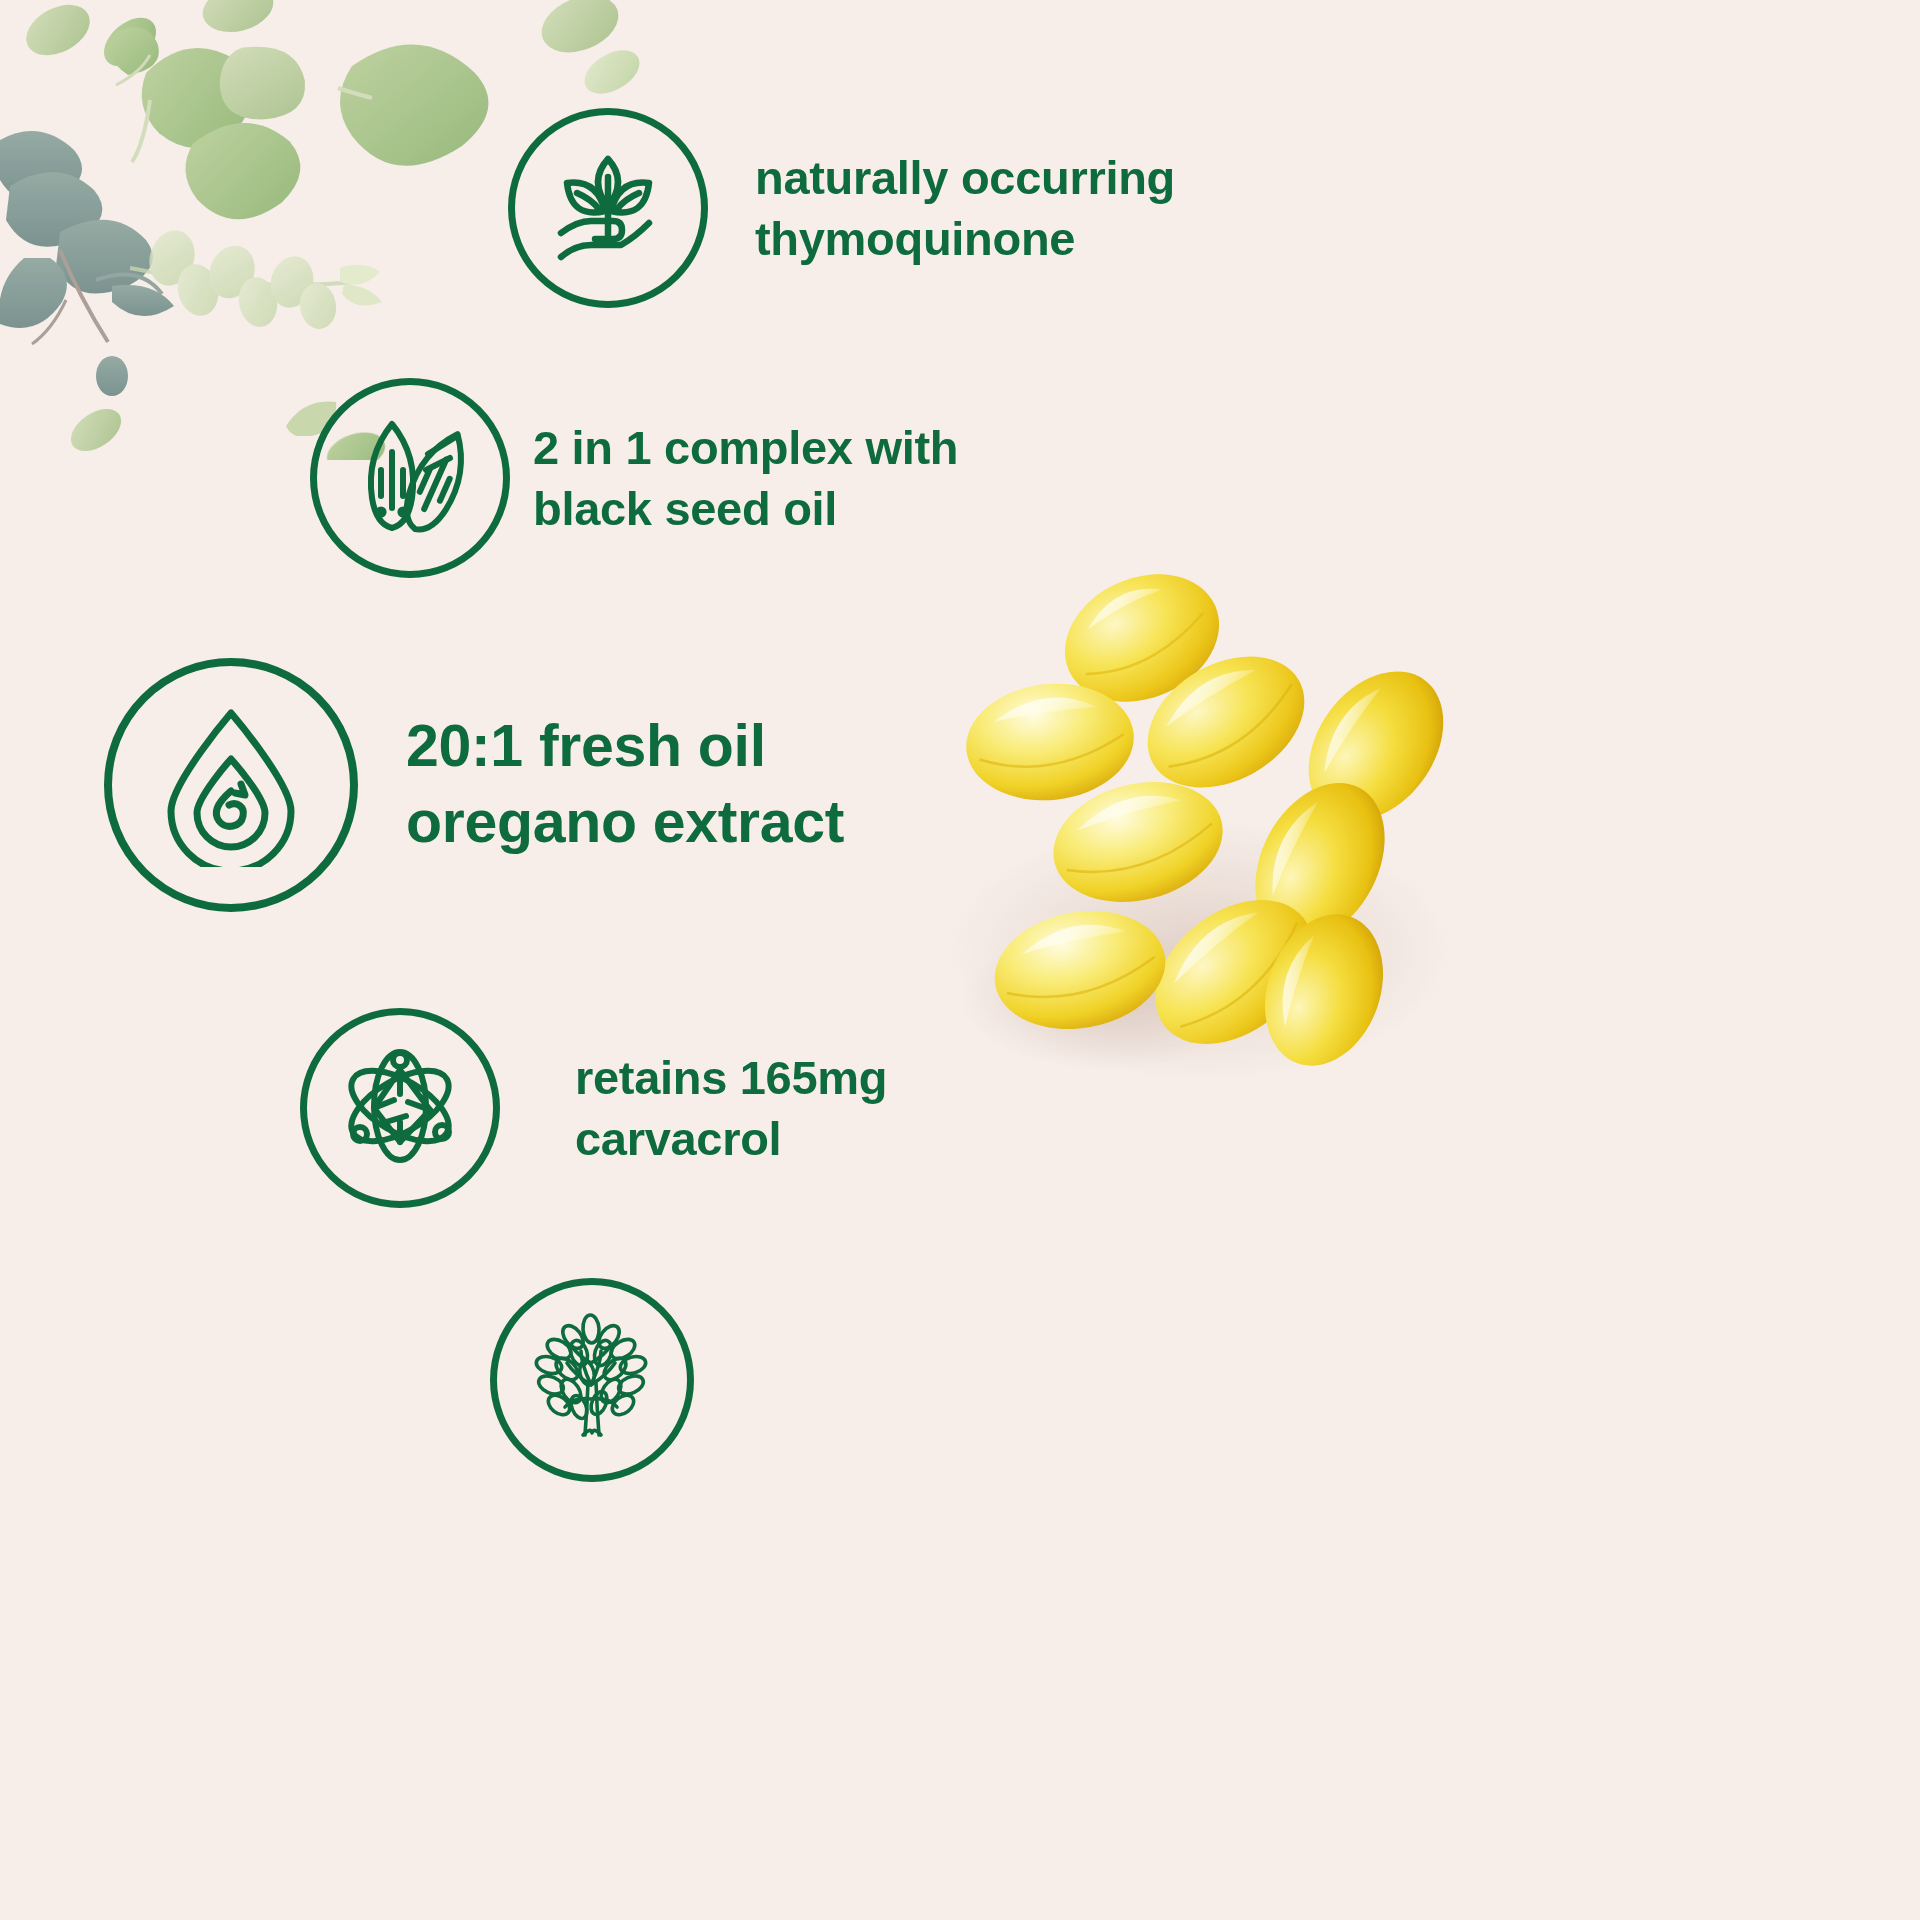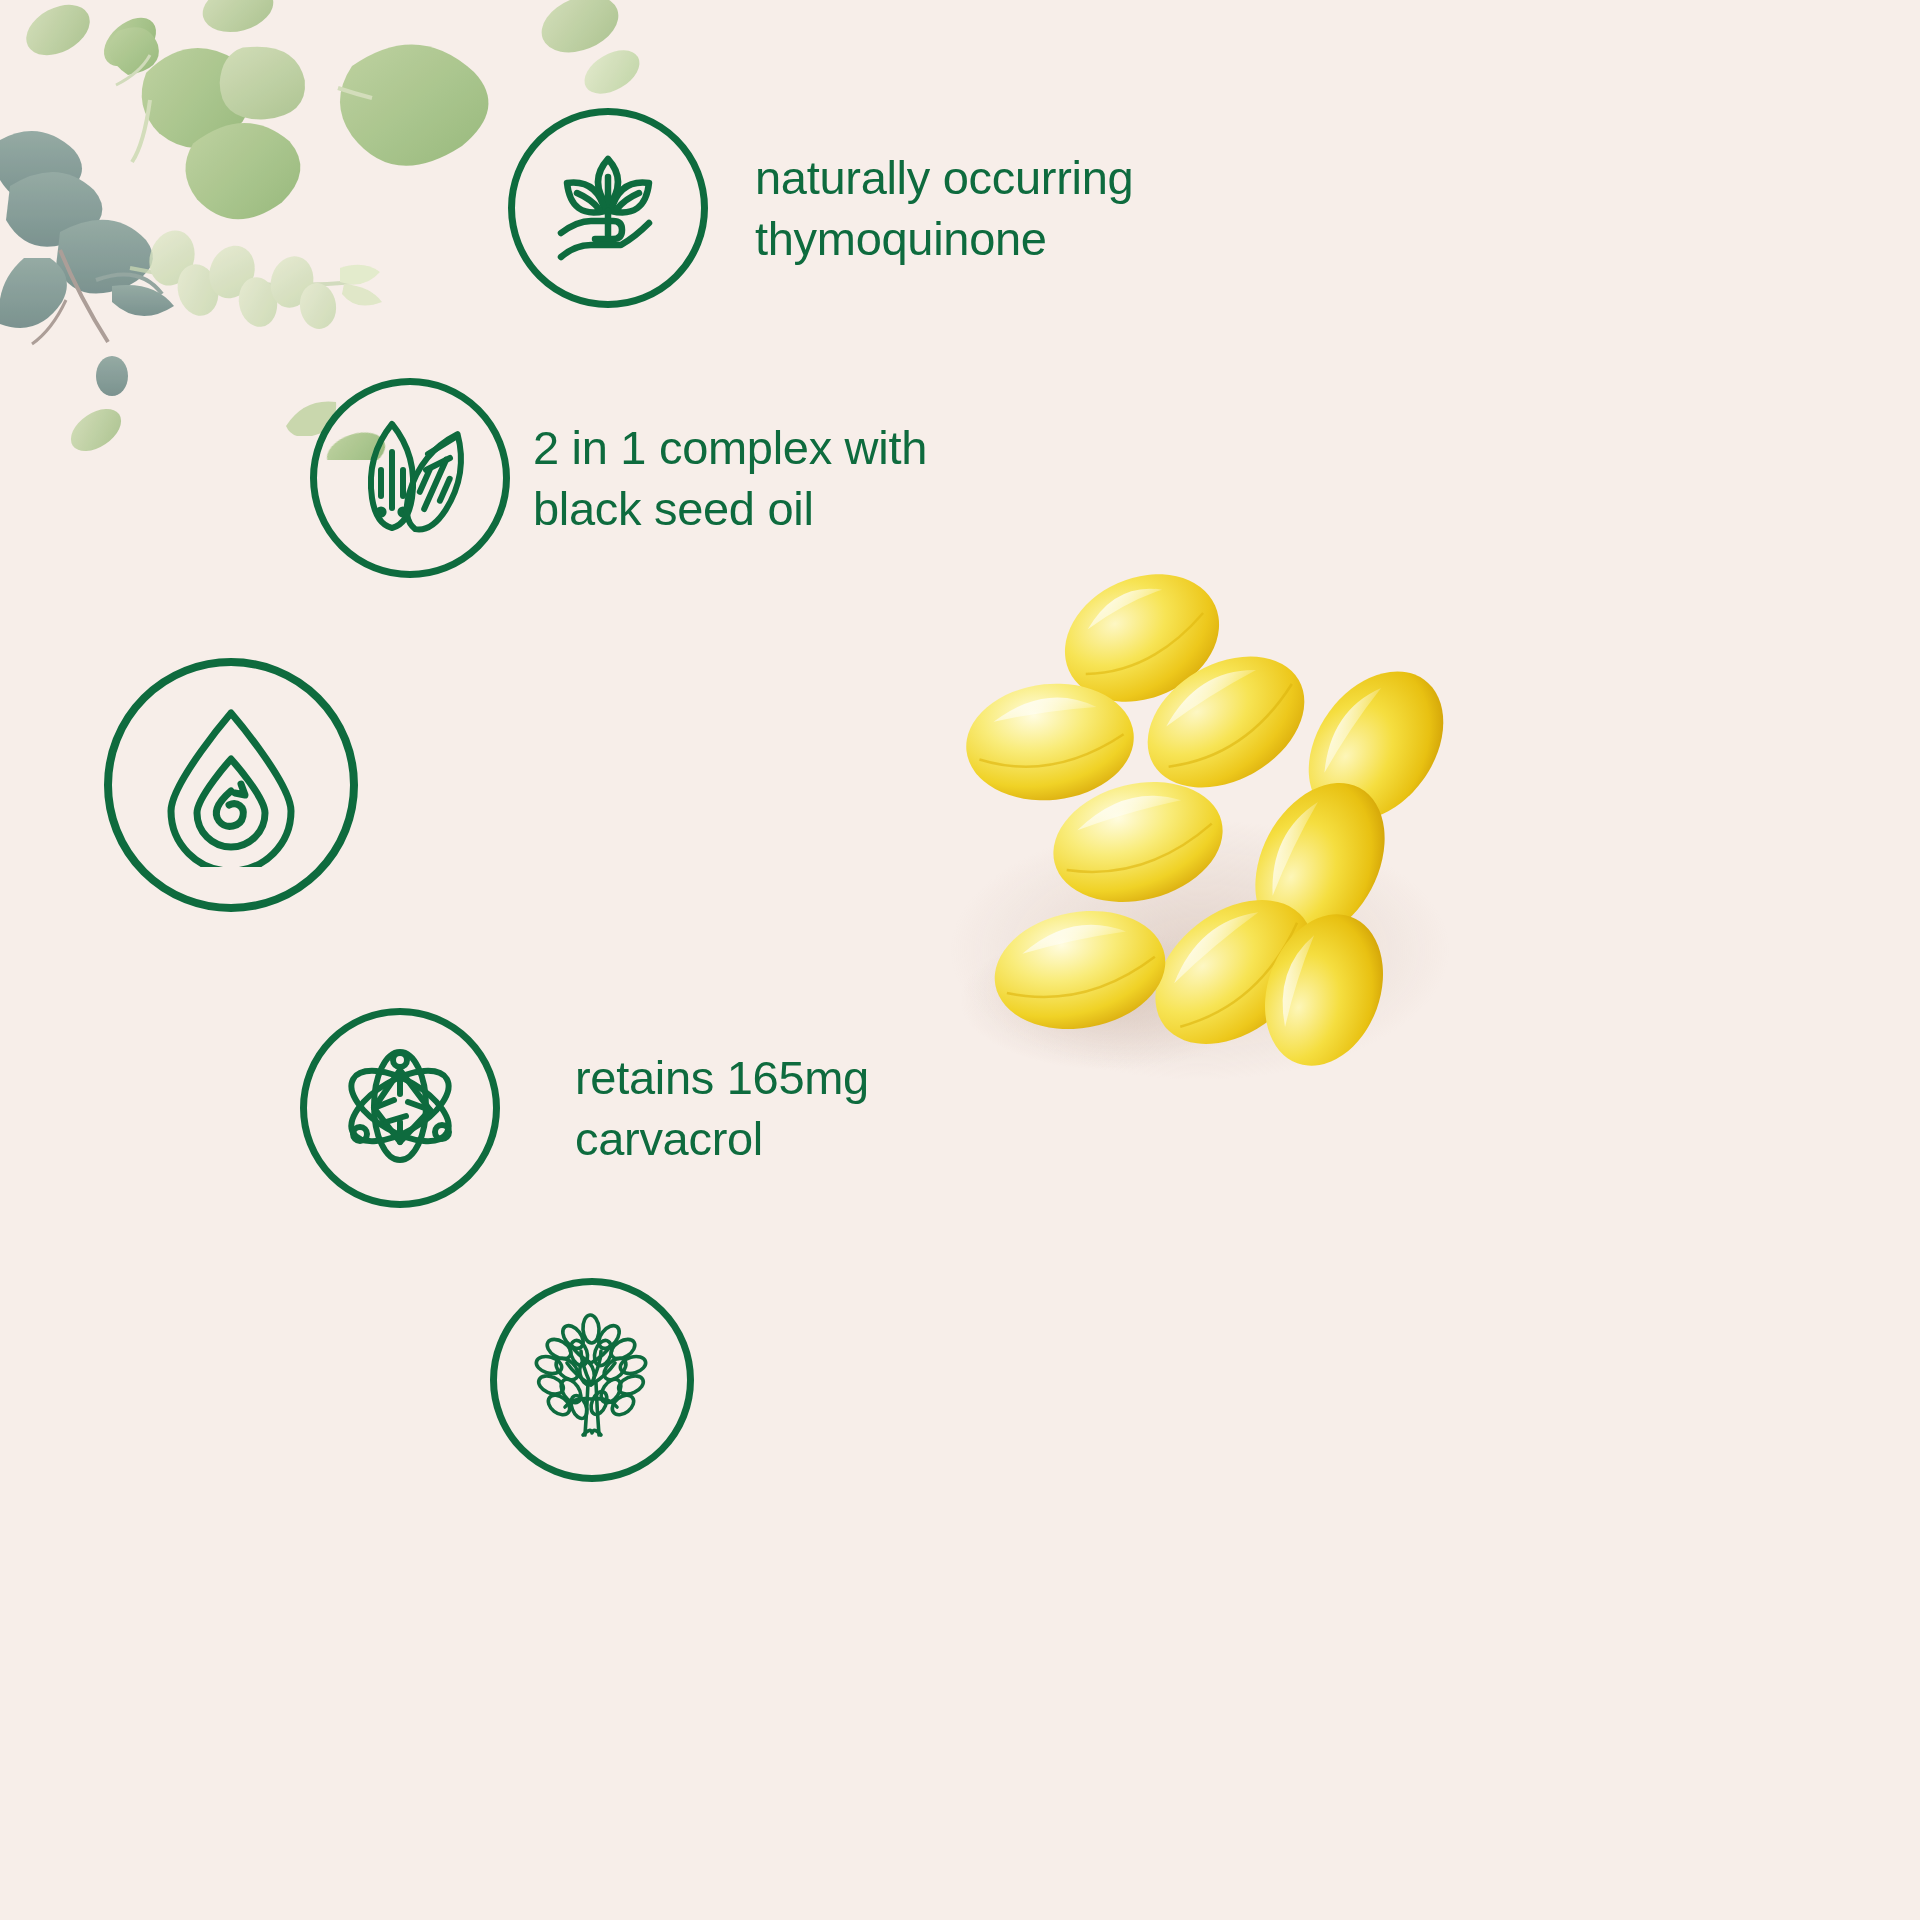--- a/index.html
+++ b/index.html
@@ -15,21 +15,21 @@
   .foliage{position:absolute;left:0;top:0;width:640px;height:460px;pointer-events:none;}
 
   
   .feature{position:absolute;display:flex;align-items:center;}
   .icon-circle{
     border:7px solid #0e6b3e;border-radius:50%;
     display:flex;align-items:center;justify-content:center;
     box-sizing:border-box;flex:0 0 auto;
   }
   .feature-label{
-    color:#0e6b3e;font-weight:normal;
+    color:#0e6b3e;font-weight:bold;
     line-height:1.30;letter-spacing:-.3px;white-space:pre-line;
   }
 
   .r1{left:508px;top:108px;}
   .r1 .icon-circle{width:200px;height:200px;}
   .r1 .feature-label{font-size:47px;margin-left:47px;}
 
   .r2{left:310px;top:378px;}
   .r2 .icon-circle{width:200px;height:200px;}
   .r2 .feature-label{font-size:47px;margin-left:23px;}
@@ -186,20 +186,22 @@
         <svg width="168" height="168" viewBox="0 0 168 168" xmlns="http://www.w3.org/2000/svg" fill="none" stroke="#0e6b3e" stroke-width="7" stroke-linecap="round" stroke-linejoin="round">
 
           <path d="M84 14 C84 14 24 84 24 112 a60 60 0 0 0 120 0 C144 84 84 14 84 14z"></path>
 
           <path d="M84 60 C84 60 50 98 50 114 a34 34 0 0 0 68 0 C118 98 84 60 84 60z"></path>
           <path d="M84 92 c-14 12 -18 22 -12 30 c7 9 22 6 24 -5 c2 -9 -6 -15 -14 -11"></path>
           <path d="M88 94 l10 2 l-4 -11"></path>
         </svg>
       </span>
     </div>
+    <div class="feature-label">20:1 fresh oil
+oregano extract</div>
   </div>
 
   <div class="feature r4">
     <div class="icon-circle">
       <span>
         <svg width="140" height="140" viewBox="0 0 140 140" xmlns="http://www.w3.org/2000/svg" fill="none" stroke="#0e6b3e" stroke-width="6" stroke-linecap="round" stroke-linejoin="round">
 
           <ellipse cx="70" cy="70" rx="26" ry="54" transform="rotate(0 70 70)"></ellipse>
           <ellipse cx="70" cy="70" rx="26" ry="54" transform="rotate(60 70 70)"></ellipse>
           <ellipse cx="70" cy="70" rx="26" ry="54" transform="rotate(120 70 70)"></ellipse>

